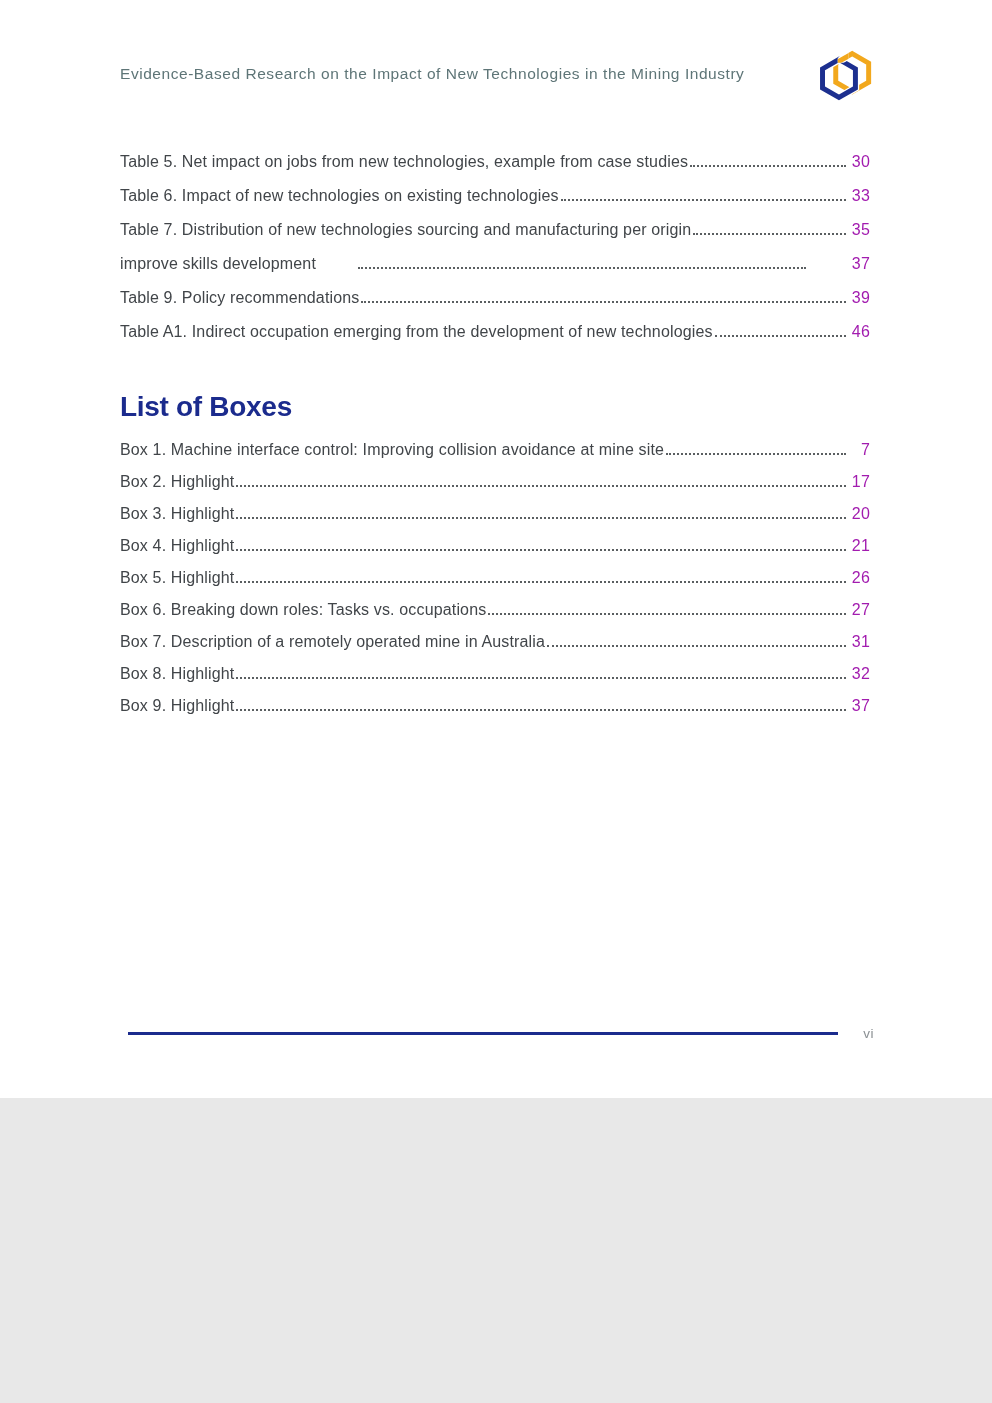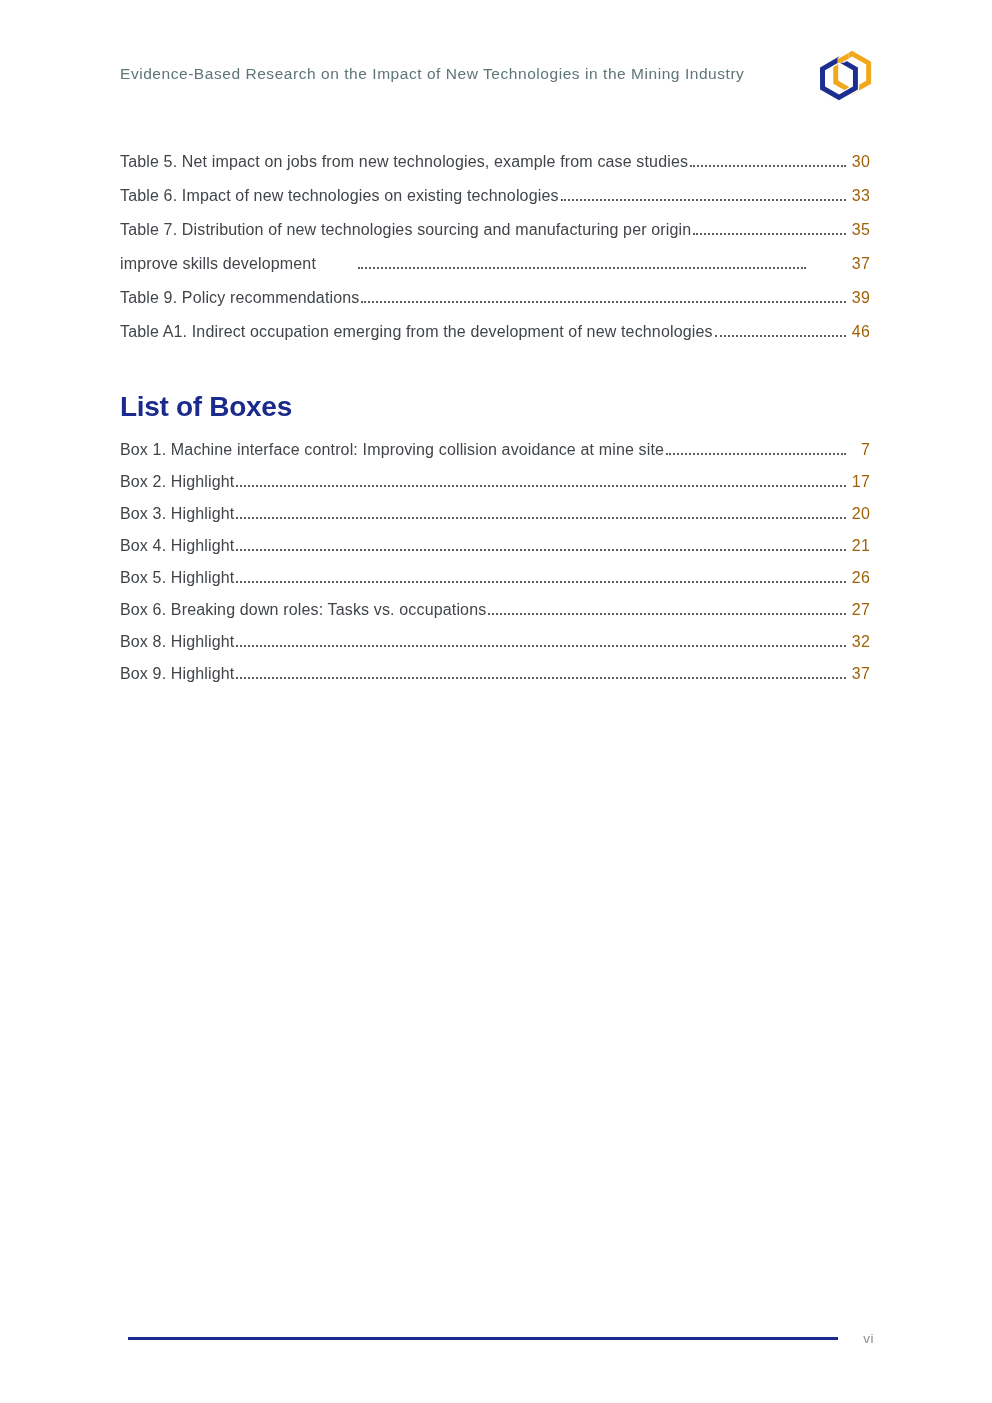--- a/index.html
+++ b/index.html
@@ -1,19 +1,19 @@
 <!DOCTYPE html>
 <html><head>
 <meta charset="utf-8">
 <style>
   html,body { margin:0; padding:0; background:#e8e8e8; }
   .page {
     position: relative;
     width: 992px;
-    height: 1403px;
+    height: 1098px;
     margin: 0 auto;
     background: #ffffff;
     font-family: "Liberation Sans", "DejaVu Sans", sans-serif;
     color: #414549;
     overflow: hidden;
   }
   
   .hdr {
     display: flex;
     align-items: flex-start;
@@ -39,21 +39,21 @@
   }
   .boxes .entry { margin-bottom: 10px; }
   .lbl { white-space: nowrap; color: #414549; letter-spacing: 0.15px; }
   .dots {
     flex: 1 1 auto;
     height: 14px;
     margin: 0 2px;
     border-bottom: 2px dotted #5a5e61;
     min-width: 12px;
   }
-  .pg { min-width: 22px; text-align: right; color: #a16207; letter-spacing: 0.2px; }
+  .pg { min-width: 22px; text-align: right; color: #a21caf; letter-spacing: 0.2px; }
   .entry-multi { margin-bottom: 12px; }
   .entry-multi .line1 { font-size: 16px; line-height: 22px; letter-spacing: 0.15px; }
   .entry-multi .entry { margin-bottom: 0; gap: 40px; }
   
   .sec-heading {
     margin: 48px 0 16px 0;
     font-size: 28px;
     font-weight: 700;
     letter-spacing: -0.3px;
     color: #1b2b8d;
@@ -178,20 +178,25 @@
         <span class="dots"></span>
         <span class="pg">26</span>
       </div>
 
       <div class="entry">
         <span class="lbl">Box 6. Breaking down roles: Tasks vs. occupations</span>
         <span class="dots"></span>
         <span class="pg">27</span>
       </div>
 
+      <div class="entry">
+        <span class="lbl">Box 7. Description of a remotely operated mine in Australia</span>
+        <span class="dots"></span>
+        <span class="pg">31</span>
+      </div>
 
       <div class="entry">
         <span class="lbl">Box 8. Highlight</span>
         <span class="dots"></span>
         <span class="pg">32</span>
       </div>
 
       <div class="entry">
         <span class="lbl">Box 9. Highlight</span>
         <span class="dots"></span>

